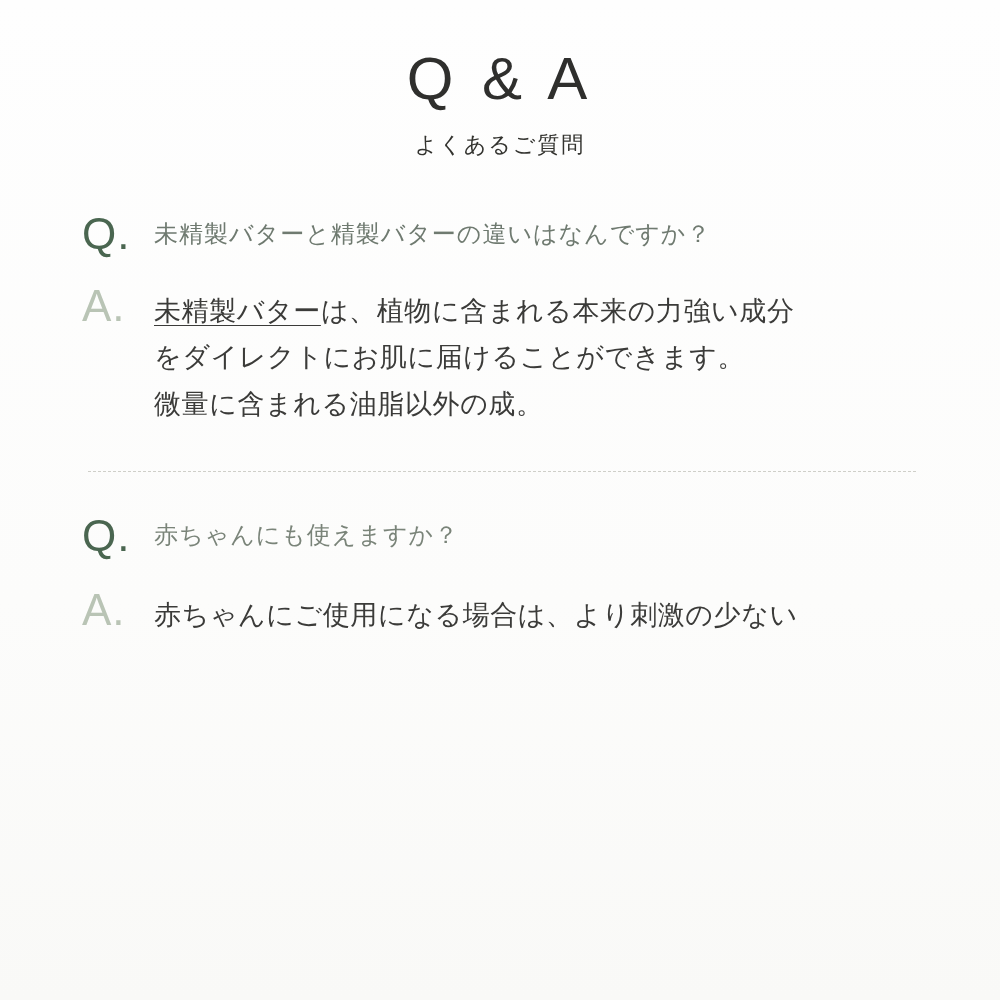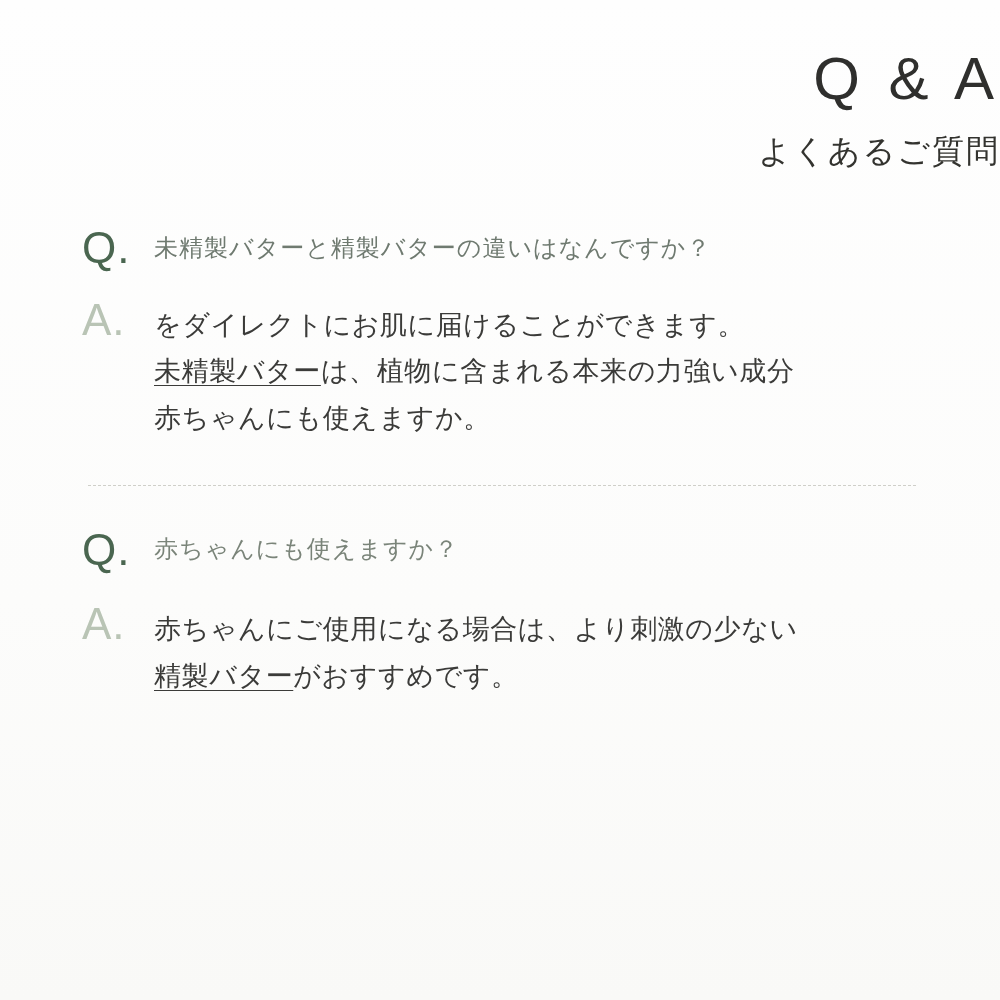--- a/index.html
+++ b/index.html
@@ -18,33 +18,33 @@
     position: relative;
     width: 1000px;
     height: 1000px;
     box-sizing: border-box;
     background: linear-gradient(180deg, #fefefe 0%, #fcfcfb 60%, #f9f9f7 100%);
   }
 
   
   .header {
     padding-top: 46px;
-    text-align: right;
+    text-align: center;
   }
   .qa-title {
     font-size: 60px;
     letter-spacing: 6px;
     font-weight: 400;
     color: #2f2f2d;
     line-height: 1.1;
     margin: 0;
   }
   .qa-subtitle {
     margin: 18px 0 16px 0;
-    font-size: 32px;
+    font-size: 22px;
     letter-spacing: 2px;
     font-weight: 400;
     color: #33332f;
   }
 
   
   .qa-list {
     margin-top: 50px;
     padding: 0 78px 0 82px;
   }
@@ -121,41 +121,40 @@
     <div class="qa-item first">
 
       <div class="row question-row">
         <div class="marker q">Q.</div>
         <div class="text-q">未精製バターと精製バターの違いはなんですか？</div>
       </div>
 
       <div class="row answer-row">
         <div class="marker a">A.</div>
         <div class="text-a">
+          <div><span class="u">未精製バター</span><span>は、植物に含まれる本来の力強い成分</span></div>
           <div>をダイレクトにお肌に届けることができます。</div>
-          <div><span class="u">未精製バター</span><span>は、植物に含まれる本来の力強い成分</span></div>
-          <div>赤ちゃんにも使えますか。</div>
+          <div>微量に含まれる油脂以外の成。</div>
         </div>
       </div>
 
     </div>
 
     <hr class="divider">
 
     <div class="qa-item second">
 
       <div class="row question-row">
         <div class="marker q">Q.</div>
         <div class="text-q">赤ちゃんにも使えますか？</div>
       </div>
 
       <div class="row answer-row">
         <div class="marker a">A.</div>
         <div class="text-a">
           <div>赤ちゃんにご使用になる場合は、より刺激の少ない</div>
-          <div><span class="u">精製バター</span><span>がおすすめです。</span></div>
         </div>
       </div>
 
     </div>
 
   </div>
 </div>
 
 </body></html>

